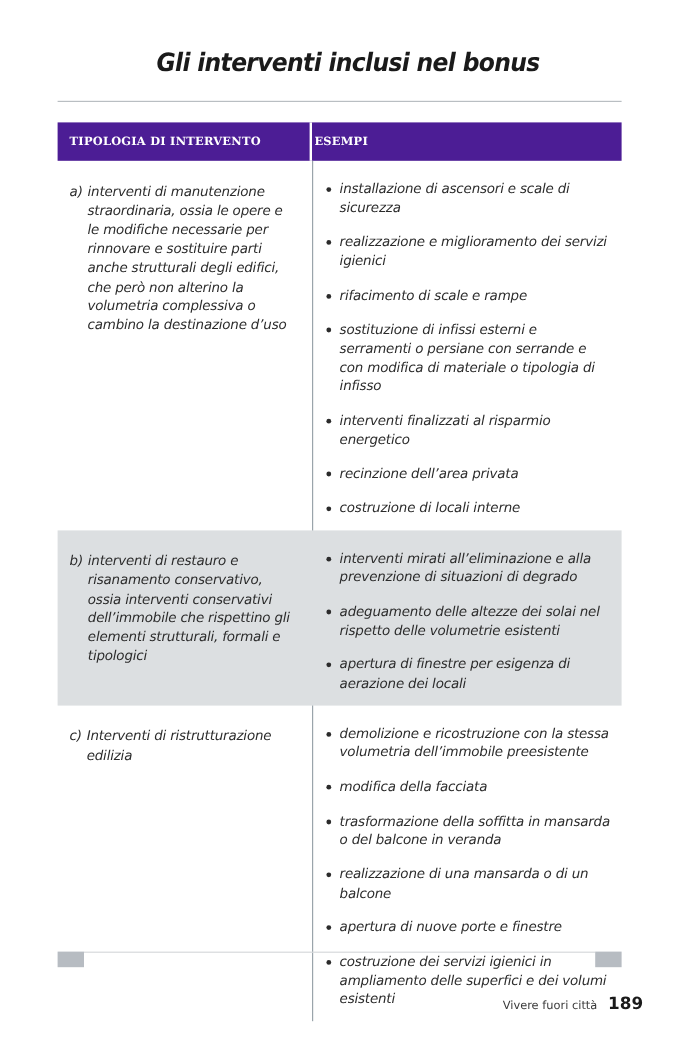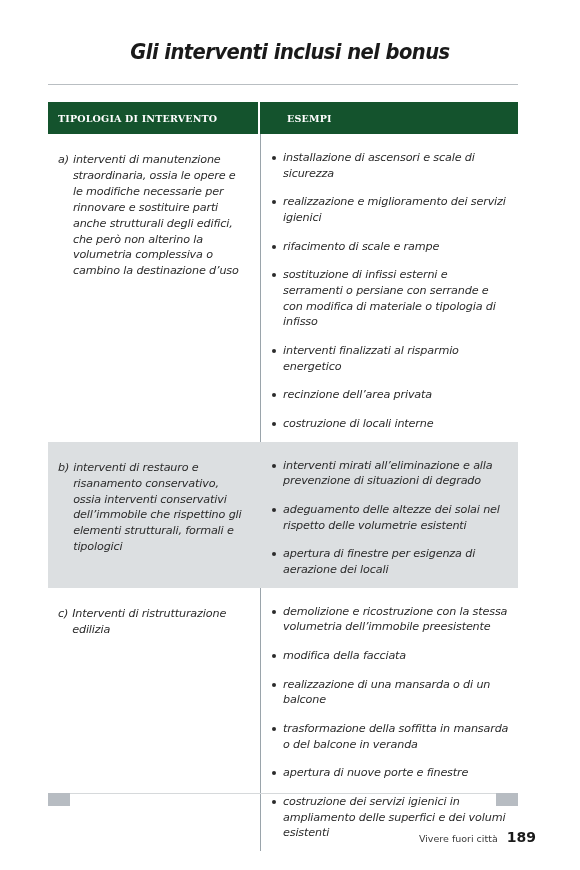--- a/index.html
+++ b/index.html
@@ -50,40 +50,40 @@
   
   .table {
     position: absolute;
     left: 48px;
     top: 102px;
     width: 470px;
   }
   .thead {
     display: flex;
     height: 32px;
-    background: #14532d;
+    background: #4c1d95;
   }
   .th {
     color: #ffffff;
     font-family: "DejaVu Serif", serif;
     font-weight: 700;
     font-size: 9.5px;
     letter-spacing: 0.2px;
     display: flex;
     align-items: center;
     box-sizing: border-box;
   }
   .th-left {
     width: 212px;
     padding-left: 10px;
     border-right: 2px solid #ffffff;
   }
   .th-right {
     flex: 1;
-    padding-left: 27px;
+    padding-left: 2px;
   }
 
   .tbody {
     position: relative;
   }
   .divider {
     position: absolute;
     left: 212px;
     top: 0;
     bottom: 0;
@@ -255,22 +255,22 @@
         <div class="cell-left">
           <div class="type-item">
             <span class="type-marker">c)</span>
             <span class="type-text">Interventi di ristrutturazione edilizia</span>
           </div>
         </div>
         <div class="cell-right">
           <ul class="bullets">
             <li>demolizione e ricostruzione con la stessa volumetria dell’immobile preesistente</li>
             <li>modifica della facciata</li>
+            <li>trasformazione della soffitta in mansarda o del balcone in veranda</li>
             <li>realizzazione di una mansarda o di un balcone</li>
-            <li>trasformazione della soffitta in mansarda o del balcone in veranda</li>
             <li>apertura di nuove porte e finestre</li>
             <li>costruzione dei servizi igienici in ampliamento delle superfici e dei volumi esistenti</li>
           </ul>
         </div>
       </div>
 
     </div>
   </div>
 
   <div class="bottom-bar">

